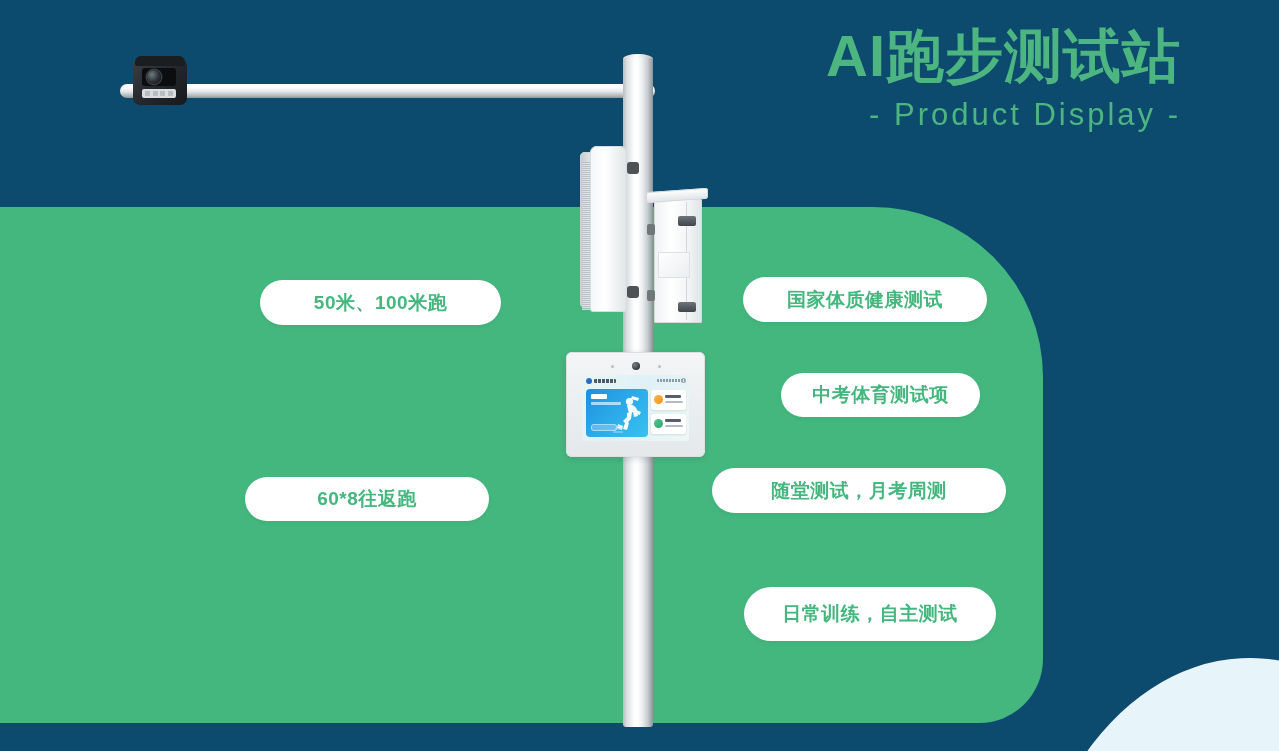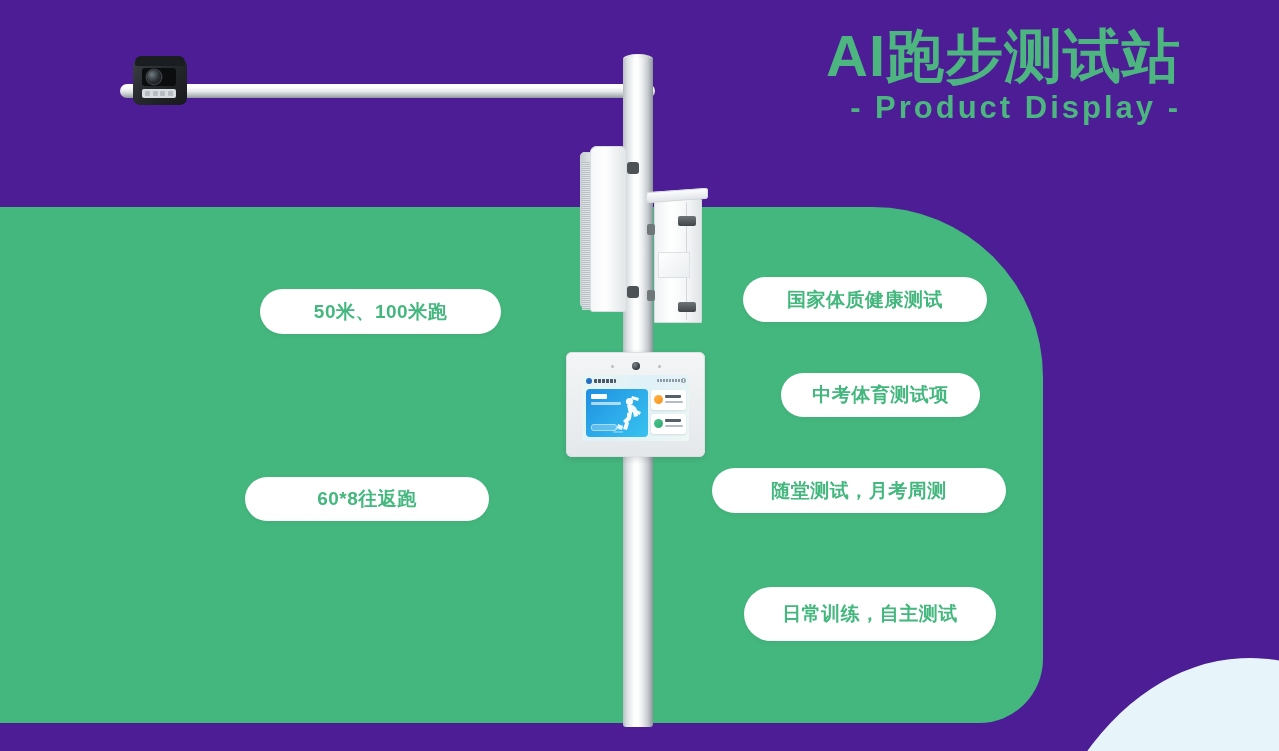--- a/index.html
+++ b/index.html
@@ -8,21 +8,21 @@
     background: #ffffff;
   }
   body {
     font-family: "Liberation Sans", "DejaVu Sans", sans-serif;
   }
   #stage {
     position: relative;
     width: 1279px;
     height: 751px;
     overflow: hidden;
-    background: #4c1d95;
+    background: #0c4a6e;
   }
 
   
   .blue-blob {
     position: absolute;
     left: 1010px;
     top: 658px;
     width: 480px;
     height: 340px;
     background: #e7f5fa;
@@ -287,23 +287,23 @@
   .title {
     margin:0;
     font-size: 58px;
     line-height: 1.05;
     font-weight: 700;
     color: #4cb580;
     letter-spacing: 1px;
     white-space: nowrap;
   }
   .subtitle {
-    margin: 3px 0 0 0;
+    margin: 10px 0 0 0;
     font-size: 31px;
-    font-weight: 700;
+    font-weight: 400;
     color: #4cb580;
     letter-spacing: 3px;
     white-space: nowrap;
   }
 
   
   .pill {
     position: absolute;
     background: #ffffff;
     color: #43b77d;
@@ -311,21 +311,21 @@
     display: flex;
     align-items: center;
     justify-content: center;
     font-size: 19px;
     font-weight: 700;
     letter-spacing: .5px;
     white-space: nowrap;
     box-shadow: 0 2px 5px rgba(0,0,0,.05);
   }
 
-  #pill-l1 { left: 260px; top: 280px; width: 241px; height: 45px; margin-top: 9px; }
+  #pill-l1 { left: 260px; top: 280px; width: 241px; height: 45px; }
   #pill-l2 { left: 153px; top: 380px; width: 245px; height: 45px; }
   #pill-l3 { left: 245px; top: 477px; width: 244px; height: 44px; }
 
   #pill-r1 { left: 743px; top: 277px; width: 244px; height: 45px; }
   #pill-r2 { left: 781px; top: 373px; width: 199px; height: 44px; }
   #pill-r3 { left: 712px; top: 468px; width: 294px; height: 45px; }
   #pill-r4 { left: 744px; top: 587px; width: 252px; height: 54px; }
 
   
   .tagline-wrap { position:absolute; left: 178px; top: 578px; }

